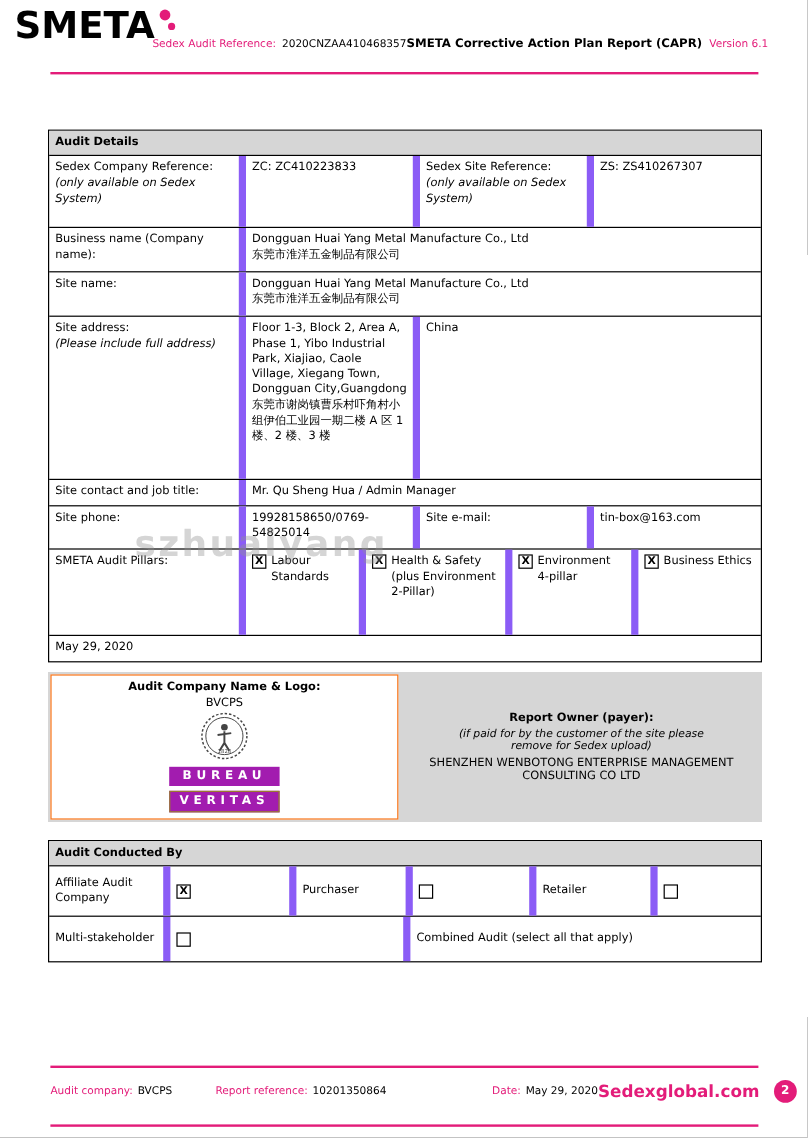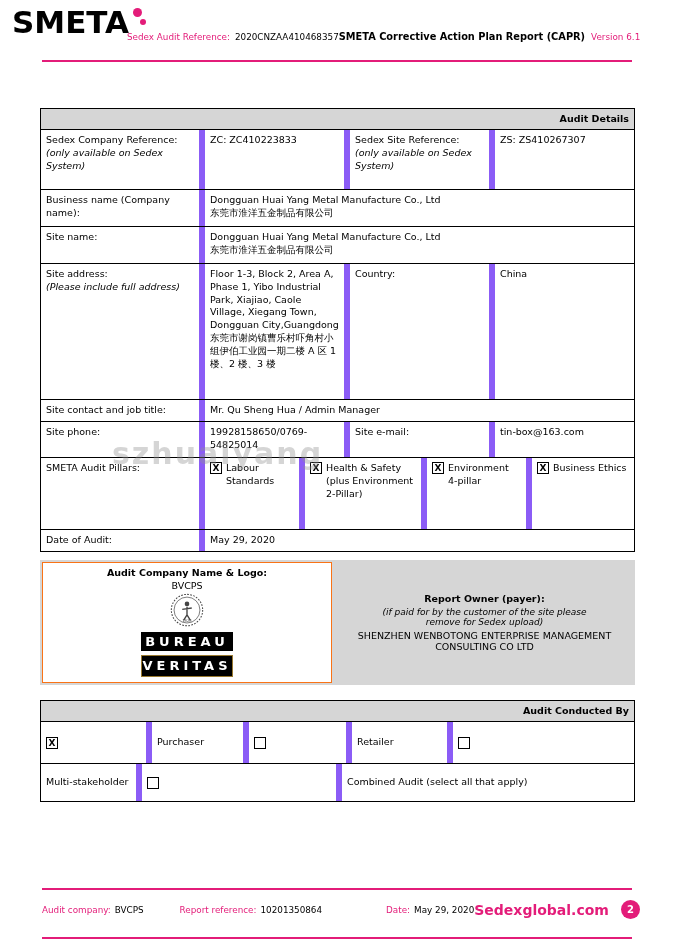--- a/index.html
+++ b/index.html
@@ -26,21 +26,21 @@
   .rule.foot{top:888px;height:2px}
   .rule.bottom{top:937px;height:2px}
 
   
   .tbl{position:absolute;left:40px;width:595px;border:1px solid #000;background:#fff}
   .row{display:flex;border-top:1px solid #000}
   .row:first-child{border-top:none}
   .cell{border-left:6px solid #8b5cf6;padding:4px 5px;overflow:hidden;line-height:1.35}
   .cell:first-child{border-left:none}
   .th{background:#d6d6d6;font-weight:bold}
-  .tc{text-align:right}
+  .tc{text-align:left}
   .vc{display:flex;align-items:center}
 
   .details{top:108px}
   .cA{width:158px;flex:none}
   .cB{width:145px;flex:none}
   .cC{width:145px;flex:none}
   .cD{flex:1}
   .span{flex:1}
   .r20{height:20px}.r60{height:60px}.r37{height:37px}.r136{height:136px}
   .r22{height:22px}.r36{height:36px}.r72{height:72px}
@@ -51,37 +51,37 @@
   .pill{display:flex;gap:4px;align-items:flex-start}
   .cb{flex:none;width:12px;height:12px;border:1px solid #000;font-size:9px;font-weight:bold;
       line-height:10px;text-align:center;display:inline-block;background:#fff;color:#000}
 
   
   .company{position:absolute;top:560px;left:40px;width:595px;height:125px;background:#d6d6d6;display:flex}
   .logo-box{width:290px;margin:2px;background:#fff;border:1px solid #f97316;display:flex;
             flex-direction:column;align-items:center;padding:4px 4px 5px;gap:2px}
   .lb-title{font-weight:bold;font-size:9.5px}
   .lb-name{font-size:9.5px}
-  .bv-bar{width:92px;background:#000000;color:#fff;text-align:center;font-size:13px;font-weight:bold;
+  .bv-bar{width:92px;background:#a21caf;color:#fff;text-align:center;font-size:10px;font-weight:bold;
           letter-spacing:4px;padding:2px 0;line-height:1.2}
   .bv-bar+.bv-bar{margin-top:2px;border:1px solid #9a7a30}
   .owner{flex:1;display:flex;flex-direction:column;justify-content:center;align-items:center;
          text-align:center;padding:0 14px;gap:3px}
   .ownote{max-width:235px;font-size:9px}
   .ownval{max-width:290px;font-size:9.5px}
 
   .conducted{top:700px}
   .k1{width:95px;flex:none}.k2{width:105px;flex:none}.k3{width:97px;flex:none}
   .k4{width:103px;flex:none}.k5{width:101px;flex:none}.k6{flex:1}
   .m2{width:200px;flex:none}.m3{flex:1}
 
   
   .footer{position:absolute;top:900px;left:42px;width:590px;display:flex;align-items:center;font-size:8.8px;white-space:nowrap}
   .fseg{display:flex;gap:4px;align-items:baseline}
-  .fs2{margin-left:36px}.fs3{margin-left:64px}
+  .fs2{margin-left:36px}.fs3{margin-left:88px}
   .fright{margin-left:auto;display:flex;align-items:center}
   .sedexlink{color:#e31c79;font-weight:bold;font-size:14px;text-decoration:none}
   .pgnum{width:19px;height:19px;border-radius:50%;background:#e31c79;color:#fff;font-weight:bold;
          display:flex;align-items:center;justify-content:center;font-size:10px;margin-left:12px}
 
   .watermark{position:absolute;top:436px;left:112px;font-size:30px;font-weight:bold;
              color:rgba(145,145,145,0.38);letter-spacing:2px;pointer-events:none;z-index:5}
 </style>
 </head>
 <body>
@@ -133,21 +133,20 @@
     </div>
     <div class="row r136">
       <div class="cell cA">
         <span class="blk">Site address:</span>
         <span class="blk note">(Please include full address)</span>
       </div>
       <div class="cell cB">
         <div>Floor 1-3, Block 2, Area A, Phase 1, Yibo Industrial Park, Xiajiao, Caole Village, Xiegang Town, Dongguan City,Guangdong</div>
         <div>东莞市谢岗镇曹乐村吓角村小组伊伯工业园一期二楼 A 区 1 楼、2 楼、3 楼</div>
       </div>
-      <div class="cell cC">Country:</div>
       <div class="cell cD">China</div>
     </div>
     <div class="row r22">
       <div class="cell cA">Site contact and job title:</div>
       <div class="cell span">Mr. Qu Sheng Hua / Admin Manager</div>
     </div>
     <div class="row r36">
       <div class="cell cA">Site phone:</div>
       <div class="cell cB">19928158650/0769-54825014</div>
       <div class="cell cC">Site e-mail:</div>
@@ -174,21 +173,20 @@
         </div>
       </div>
       <div class="cell p4">
         <div class="pill">
           <span class="cb">X</span>
           <span>Business Ethics</span>
         </div>
       </div>
     </div>
     <div class="row r22">
-      <div class="cell cA">Date of Audit:</div>
       <div class="cell span">May 29, 2020</div>
     </div>
   </div>
 
   <div class="company">
     <div class="logo-box">
       <div class="lb-title">Audit Company Name &amp; Logo:</div>
       <div class="lb-name">BVCPS</div>
       <svg width="52" height="54" viewBox="0 0 52 54">
         <circle cx="26" cy="25" r="23" fill="none" stroke="#444" stroke-width="1.5" stroke-dasharray="2.5,2"></circle>
@@ -205,20 +203,21 @@
       <div class="note ownote">(if paid for by the customer of the site please remove for Sedex upload)</div>
       <div class="ownval">SHENZHEN WENBOTONG ENTERPRISE MANAGEMENT CONSULTING CO LTD</div>
     </div>
   </div>
 
   <div class="tbl conducted">
     <div class="row th r20">
       <div class="cell span tc">Audit Conducted By</div>
     </div>
     <div class="row r42">
+      <div class="cell k1 vc">Affiliate Audit Company</div>
       <div class="cell k2 vc">
         <span class="cb">X</span>
       </div>
       <div class="cell k3 vc">Purchaser</div>
       <div class="cell k4 vc">
         <span class="cb"></span>
       </div>
       <div class="cell k5 vc">Retailer</div>
       <div class="cell k6 vc">
         <span class="cb"></span>

